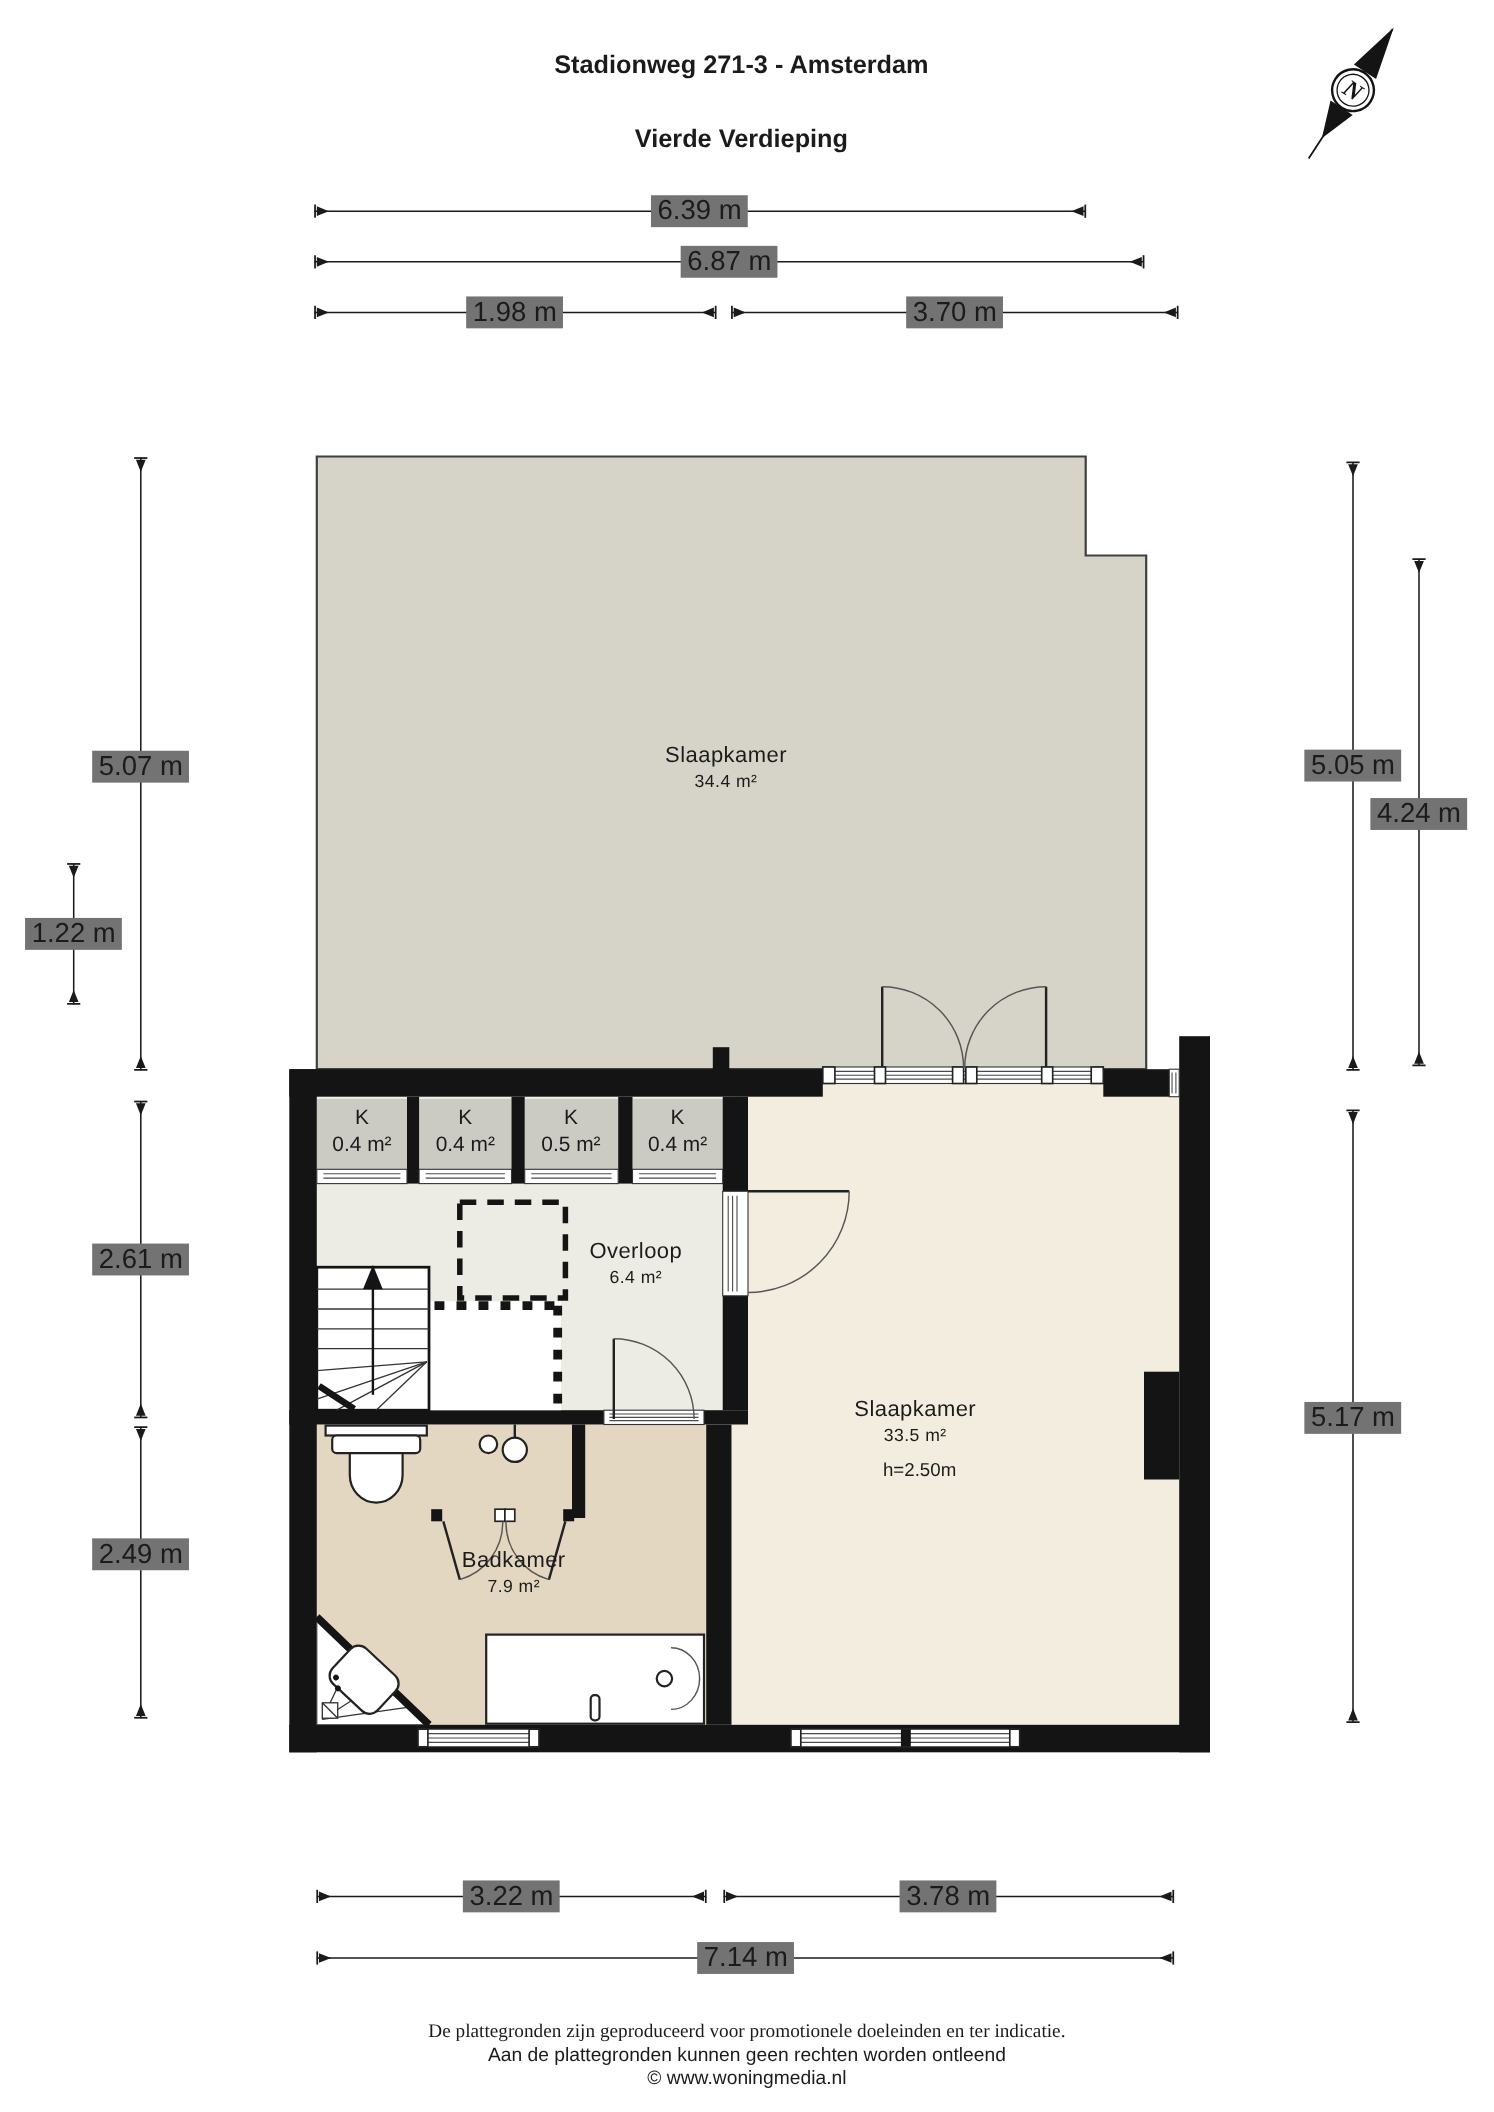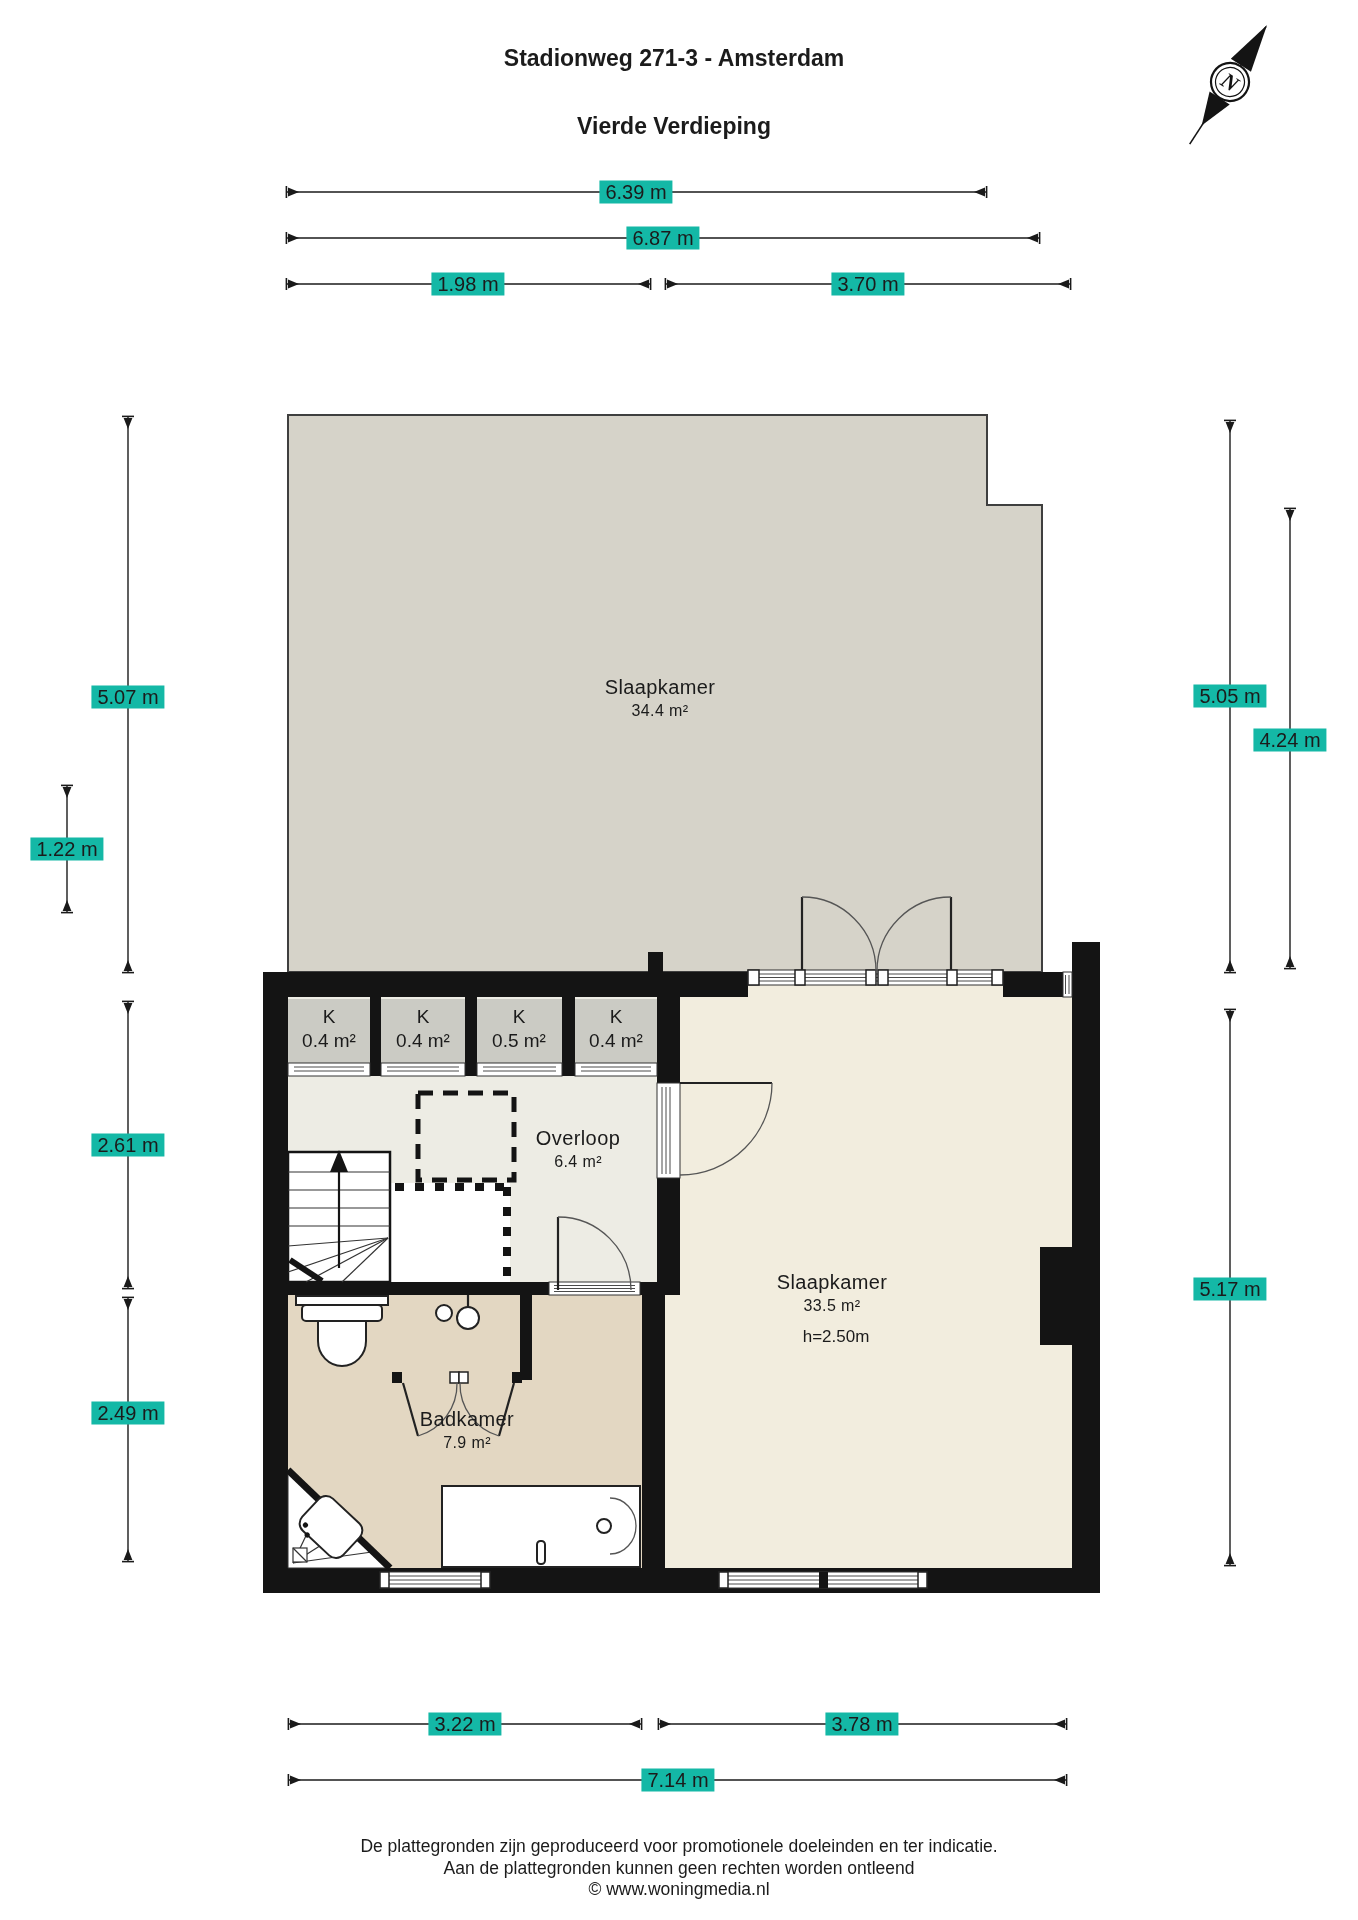--- a/index.html
+++ b/index.html
@@ -2,21 +2,21 @@
 <html><head>
 <meta charset="utf-8">
 <style>
   html,body{margin:0;padding:0;background:#fff;}
   #page{position:relative;width:1358px;height:1920px;background:#fff;overflow:hidden;
         font-family:"Liberation Sans",sans-serif;color:#1b1b1b;}
   svg{position:absolute;left:0;top:0;}
   .lbl{position:absolute;transform:translate(-50%,-50%);white-space:nowrap;text-align:center;
        font-family:"Liberation Sans",sans-serif;color:#1b1b1b;}
   .title{font-size:23px;font-weight:bold;line-height:28px;}
-  .dim{font-size:20px;background:#14b8a6;padding:0 6px;text-align:center;}
+  .dim{font-size:25px;background:#737373;padding:0 6px;text-align:center;}
   .room{font-size:20px;letter-spacing:0.4px;}
   .room-sub{font-size:16px;letter-spacing:0.4px;}
   .hheight{font-size:17px;}
   .closet{font-size:19px;}
   .footer{font-size:17.5px;line-height:21px;}
   .wall{fill:#141414;}
   .dimline{stroke:#1a1a1a;stroke-width:1.4;fill:none;}
   .glassline{stroke:#4a4a4a;stroke-width:1;fill:none;}
   .fixline{stroke:#333;stroke-width:1.2;fill:none;}
   .fix{fill:#fff;stroke:#222;stroke-width:2;}
@@ -278,17 +278,17 @@
   <div class="lbl room" style="left:578px;top:1138px;">Overloop</div>
   <div class="lbl room-sub" style="left:578px;top:1162px;">6.4 m²</div>
 
   <div class="lbl room" style="left:832px;top:1282px;">Slaapkamer</div>
   <div class="lbl room-sub" style="left:832px;top:1306px;">33.5 m²</div>
   <div class="lbl hheight" style="left:836px;top:1337px;">h=2.50m</div>
 
   <div class="lbl room" style="left:467px;top:1419px;">Badkamer</div>
   <div class="lbl room-sub" style="left:467px;top:1443px;">7.9 m²</div>
 
-  <div class="lbl footer" style="left:679px;top:1846px;">De plattegronden zijn geproduceerd voor promotionele doeleinden en ter indicatie.</div>
+  <div class="lbl footer" style="left:679px;top:1846px;font-family:Liberation Serif, serif;">De plattegronden zijn geproduceerd voor promotionele doeleinden en ter indicatie.</div>
   <div class="lbl footer" style="left:679px;top:1868px;">Aan de plattegronden kunnen geen rechten worden ontleend</div>
   <div class="lbl footer" style="left:679px;top:1889px;">© www.woningmedia.nl</div>
 
 </div>
 
 </body></html>

